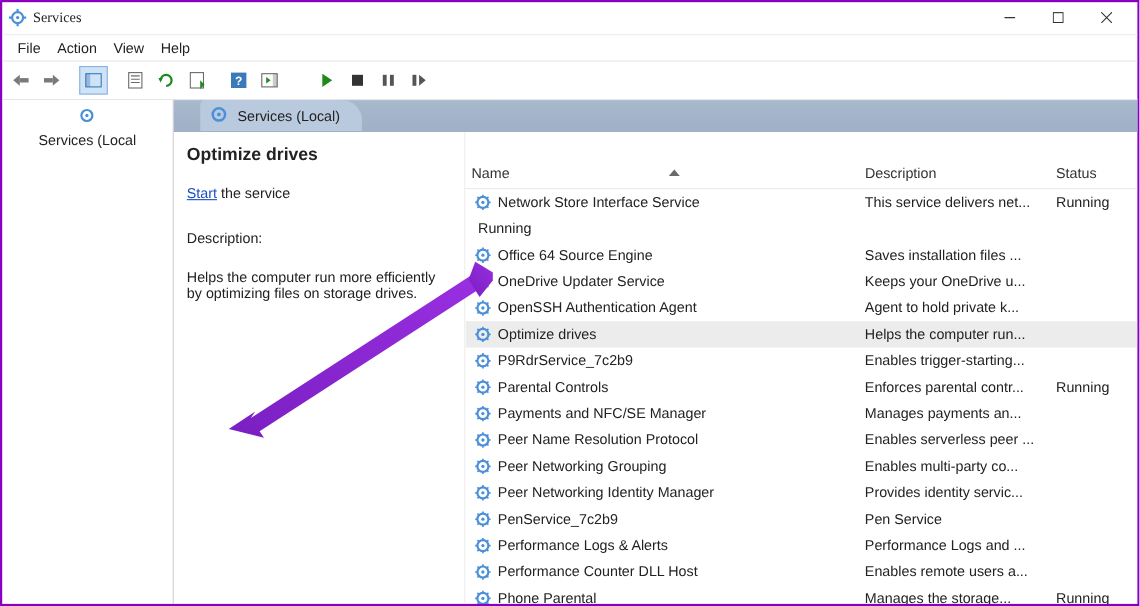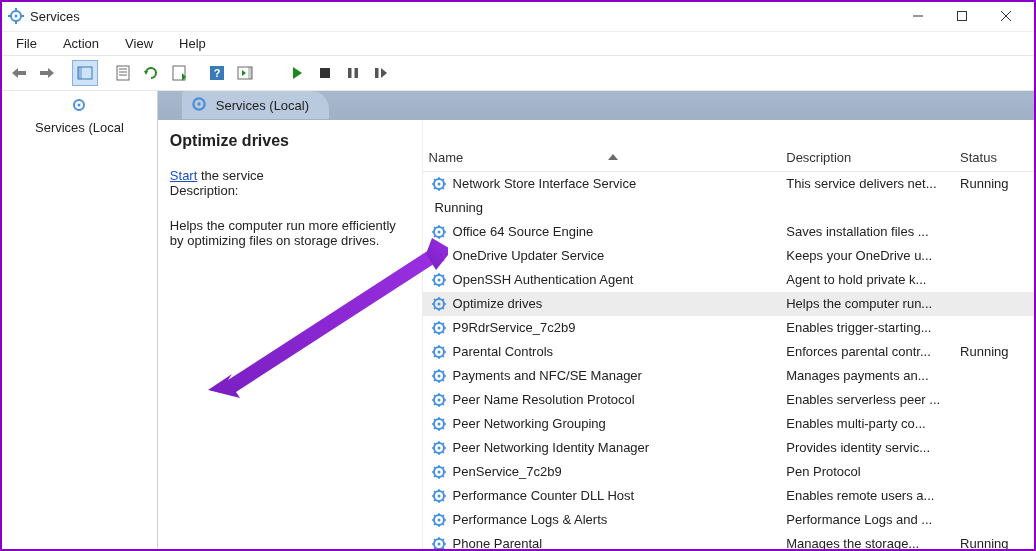--- a/index.html
+++ b/index.html
@@ -1,39 +1,39 @@
 <!DOCTYPE html>
 <html><head>
 <meta charset="utf-8">
 <style>
   * { box-sizing: border-box; margin: 0; padding: 0; }
   html, body { width: 1036px; height: 551px; font-family: "Segoe UI", Tahoma, sans-serif; font-size: 13px; color: #222; overflow: hidden; }
   .window { width: 1036px; height: 551px; border: 2px solid #8a00c2; background: #fff; display: flex; flex-direction: column; }
-  .titlebar { height: 30px; display: flex; align-items: center; padding: 0 6px; border-bottom: 1px solid #eee; }
+  .titlebar { height: 30px; display: flex; align-items: center; padding: 0 6px; border-bottom: 1px solid #eee; font-family: Liberation Serif, serif; }
   .titlebar-icon { width: 16px; height: 16px; margin-right: 6px; display: inline-flex; align-items: center; justify-content: center; }
   .titlebar-title { font-size: 13px; flex: 0 0 auto; }
   .title-spacer { flex: 1 1 auto; }
   .winbtn { width: 44px; height: 28px; display: inline-flex; align-items: center; justify-content: center; }
   .winbtn svg { display: block; }
-  .menubar { height: 24px; display: flex; align-items: center; padding: 0 8px; gap: 14px; text-align: right; }
+  .menubar { height: 24px; display: flex; align-items: center; padding: 0 8px; gap: 3px; text-align: right; }
   .menubar span { padding: 2px 6px; }
   .toolbar { height: 36px; display: flex; align-items: center; padding: 0 4px; border-top: 1px solid #e6e6e6; border-bottom: 1px solid #e6e6e6; gap: 2px; }
   .tbtn { width: 26px; height: 26px; display: inline-flex; align-items: center; justify-content: center; border: 1px solid transparent; }
   .tbtn.sel { background: #cfe3f7; border: 1px solid #8ab0df; }
   .tsep { width: 8px; }
   .body { flex: 1 1 auto; display: flex; min-height: 0; }
   .nav { width: 156px; border-right: 1px solid #d0d0d0; padding: 4px 0; }
   .nav-row { display: flex; align-items: center; gap: 4px; padding: 2px 6px; flex-direction: column; }
   .main { flex: 1 1 auto; display: flex; flex-direction: column; min-width: 0; border-top: 0; }
   .tabstrip { height: 30px; background: linear-gradient(#a8b8cd,#9fb0c7); display: flex; align-items: center; padding-left: 24px; }
   .tab { height: 28px; background: #b9c9de; display: flex; align-items: center; gap: 8px; padding: 0 20px 0 8px; border-top-left-radius: 4px; border-top-right-radius: 18px; }
   .content { flex: 1 1 auto; display: flex; min-height: 0; }
   .detail { width: 265px; padding: 12px 12px; border-right: 1px solid #eee; }
   .svc-title { font-size: 16px; font-weight: 600; margin-bottom: 18px; }
-  .start-line { }
+  .start-line { margin-bottom: 26px; }
   .start-link { color: #1a4fc2; text-decoration: underline; cursor: pointer; }
   .desc-label { margin-bottom: 20px; }
   .desc-text { }
   .listwrap { flex: 1 1 auto; overflow: hidden; display: flex; flex-direction: column; }
   .listhdr { display: flex; align-items: center; height: 28px; border-bottom: 1px solid #e9e9e9; margin-top: 24px; }
   .listhdr .col { font-size: 13px; color: #333; padding: 0 6px; }
   .col-name { width: 358px; padding-left: 8px; position: relative; }
   .col-desc { width: 174px; }
   .col-status { width: 80px; }
   .sort-caret { position: absolute; right: 162px; top: 4px; width: 0; height: 0; border-left: 5px solid transparent; border-right: 5px solid transparent; border-bottom: 6px solid #6b6b6b; }
@@ -479,21 +479,44 @@
                         <line x1="13" y1="8" x2="15" y2="8"></line>
                         <line x1="3" y1="3" x2="4.5" y2="4.5"></line>
                         <line x1="11.5" y1="11.5" x2="13" y2="13"></line>
                         <line x1="3" y1="13" x2="4.5" y2="11.5"></line>
                         <line x1="11.5" y1="4.5" x2="13" y2="3"></line>
                       </g>
                     </svg>
                   </span>
                   <span>PenService_7c2b9</span>
                 </div>
-                <div class="c-desc">Pen Protocol</div>
+                <div class="c-desc">Pen Service</div>
+                <div class="c-status"></div>
+              </div>
+              <div class="row">
+                <div class="c-name">
+                  <span class="gear-icon">
+                    <svg width="16" height="16" viewBox="0 0 16 16">
+                      <circle cx="8" cy="8" r="5" fill="none" stroke="#4a90d9" stroke-width="2"></circle>
+                      <circle cx="8" cy="8" r="1.5" fill="#4a90d9"></circle>
+                      <g stroke="#4a90d9" stroke-width="1.5">
+                        <line x1="8" y1="1" x2="8" y2="3"></line>
+                        <line x1="8" y1="13" x2="8" y2="15"></line>
+                        <line x1="1" y1="8" x2="3" y2="8"></line>
+                        <line x1="13" y1="8" x2="15" y2="8"></line>
+                        <line x1="3" y1="3" x2="4.5" y2="4.5"></line>
+                        <line x1="11.5" y1="11.5" x2="13" y2="13"></line>
+                        <line x1="3" y1="13" x2="4.5" y2="11.5"></line>
+                        <line x1="11.5" y1="4.5" x2="13" y2="3"></line>
+                      </g>
+                    </svg>
+                  </span>
+                  <span>Performance Logs &amp; Alerts</span>
+                </div>
+                <div class="c-desc">Performance Logs and ...</div>
                 <div class="c-status"></div>
               </div>
               <div class="row">
                 <div class="c-name">
                   <span class="gear-icon">
                     <svg width="16" height="16" viewBox="0 0 16 16">
                       <circle cx="8" cy="8" r="5" fill="none" stroke="#4a90d9" stroke-width="2"></circle>
                       <circle cx="8" cy="8" r="1.5" fill="#4a90d9"></circle>
                       <g stroke="#4a90d9" stroke-width="1.5">
                         <line x1="8" y1="1" x2="8" y2="3"></line>
@@ -503,43 +526,20 @@
                         <line x1="3" y1="3" x2="4.5" y2="4.5"></line>
                         <line x1="11.5" y1="11.5" x2="13" y2="13"></line>
                         <line x1="3" y1="13" x2="4.5" y2="11.5"></line>
                         <line x1="11.5" y1="4.5" x2="13" y2="3"></line>
                       </g>
                     </svg>
                   </span>
                   <span>Performance Counter DLL Host</span>
                 </div>
                 <div class="c-desc">Enables remote users a...</div>
-                <div class="c-status"></div>
-              </div>
-              <div class="row">
-                <div class="c-name">
-                  <span class="gear-icon">
-                    <svg width="16" height="16" viewBox="0 0 16 16">
-                      <circle cx="8" cy="8" r="5" fill="none" stroke="#4a90d9" stroke-width="2"></circle>
-                      <circle cx="8" cy="8" r="1.5" fill="#4a90d9"></circle>
-                      <g stroke="#4a90d9" stroke-width="1.5">
-                        <line x1="8" y1="1" x2="8" y2="3"></line>
-                        <line x1="8" y1="13" x2="8" y2="15"></line>
-                        <line x1="1" y1="8" x2="3" y2="8"></line>
-                        <line x1="13" y1="8" x2="15" y2="8"></line>
-                        <line x1="3" y1="3" x2="4.5" y2="4.5"></line>
-                        <line x1="11.5" y1="11.5" x2="13" y2="13"></line>
-                        <line x1="3" y1="13" x2="4.5" y2="11.5"></line>
-                        <line x1="11.5" y1="4.5" x2="13" y2="3"></line>
-                      </g>
-                    </svg>
-                  </span>
-                  <span>Performance Logs &amp; Alerts</span>
-                </div>
-                <div class="c-desc">Performance Logs and ...</div>
                 <div class="c-status"></div>
               </div>
               <div class="row">
                 <div class="c-name">
                   <span class="gear-icon">
                     <svg width="16" height="16" viewBox="0 0 16 16">
                       <circle cx="8" cy="8" r="5" fill="none" stroke="#4a90d9" stroke-width="2"></circle>
                       <circle cx="8" cy="8" r="1.5" fill="#4a90d9"></circle>
                       <g stroke="#4a90d9" stroke-width="1.5">
                         <line x1="8" y1="1" x2="8" y2="3"></line>

